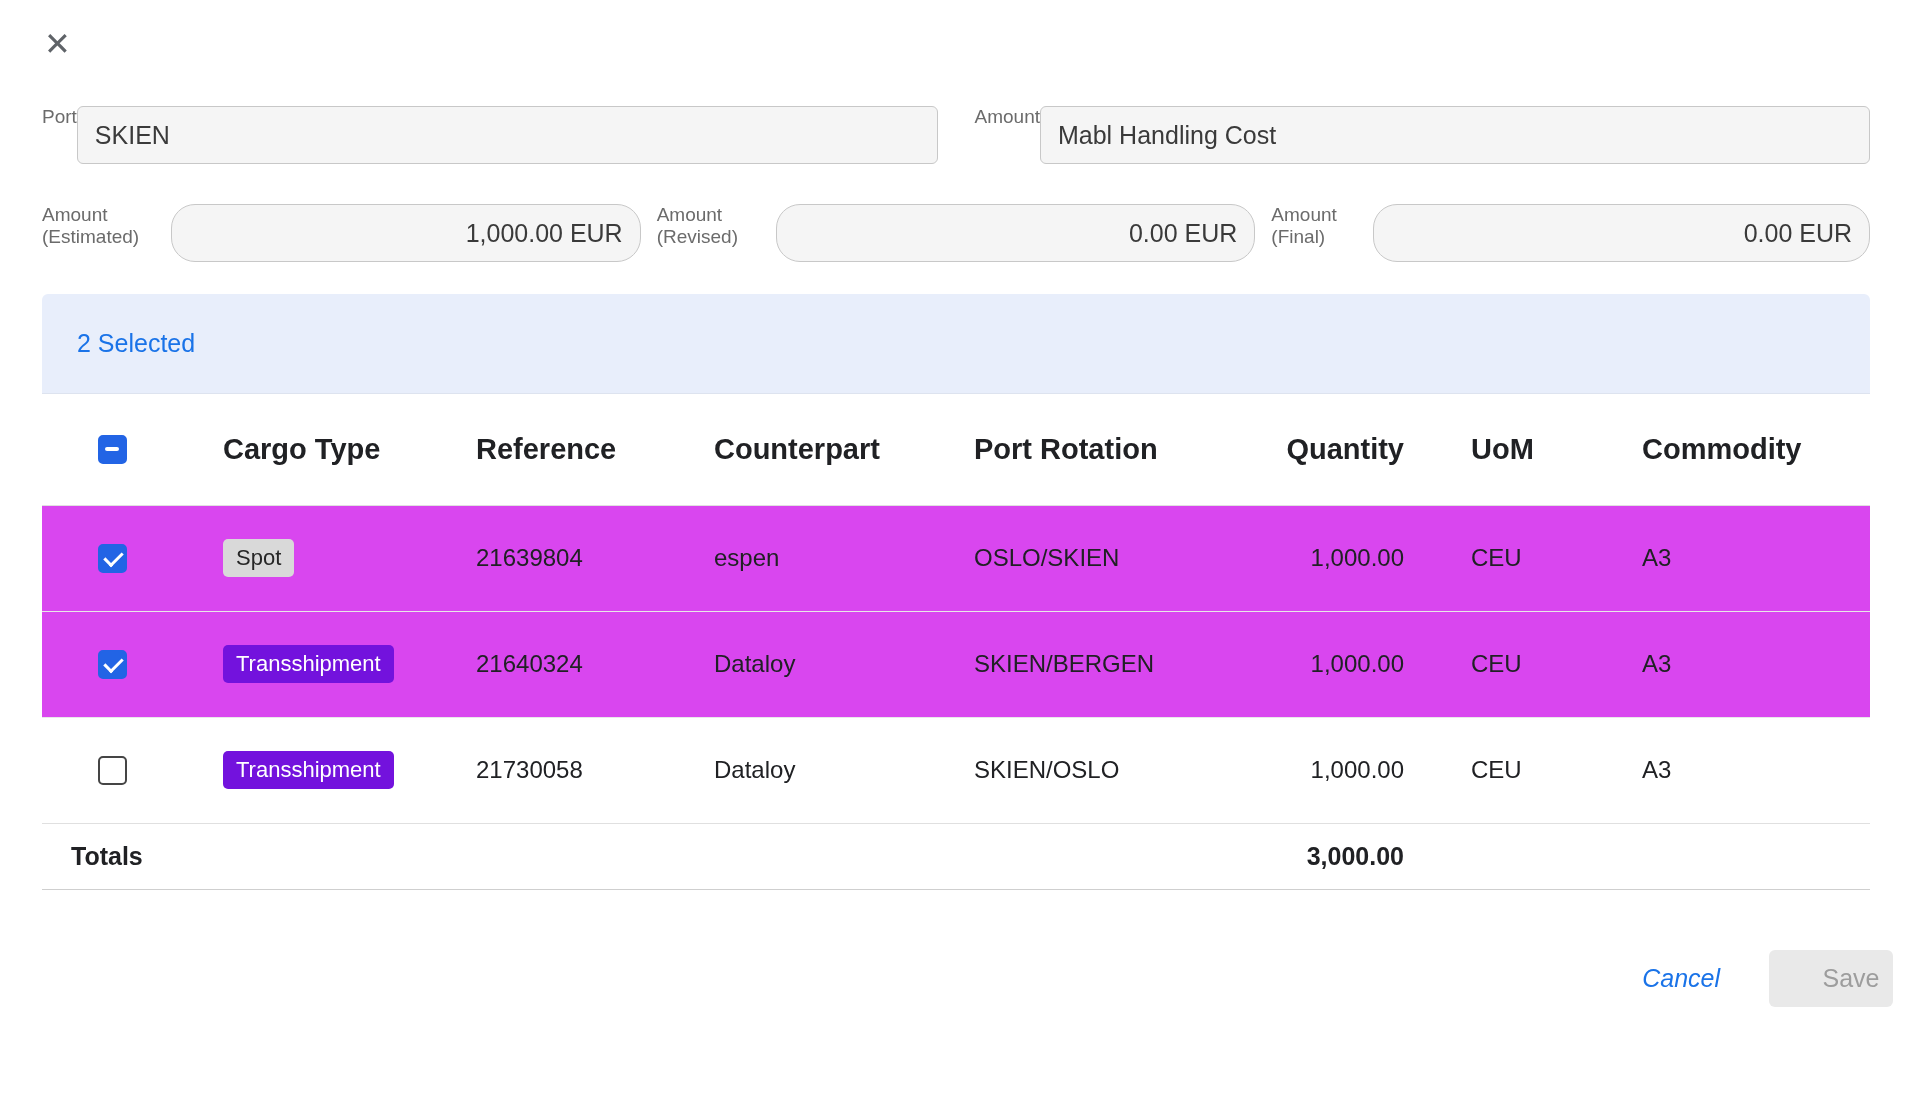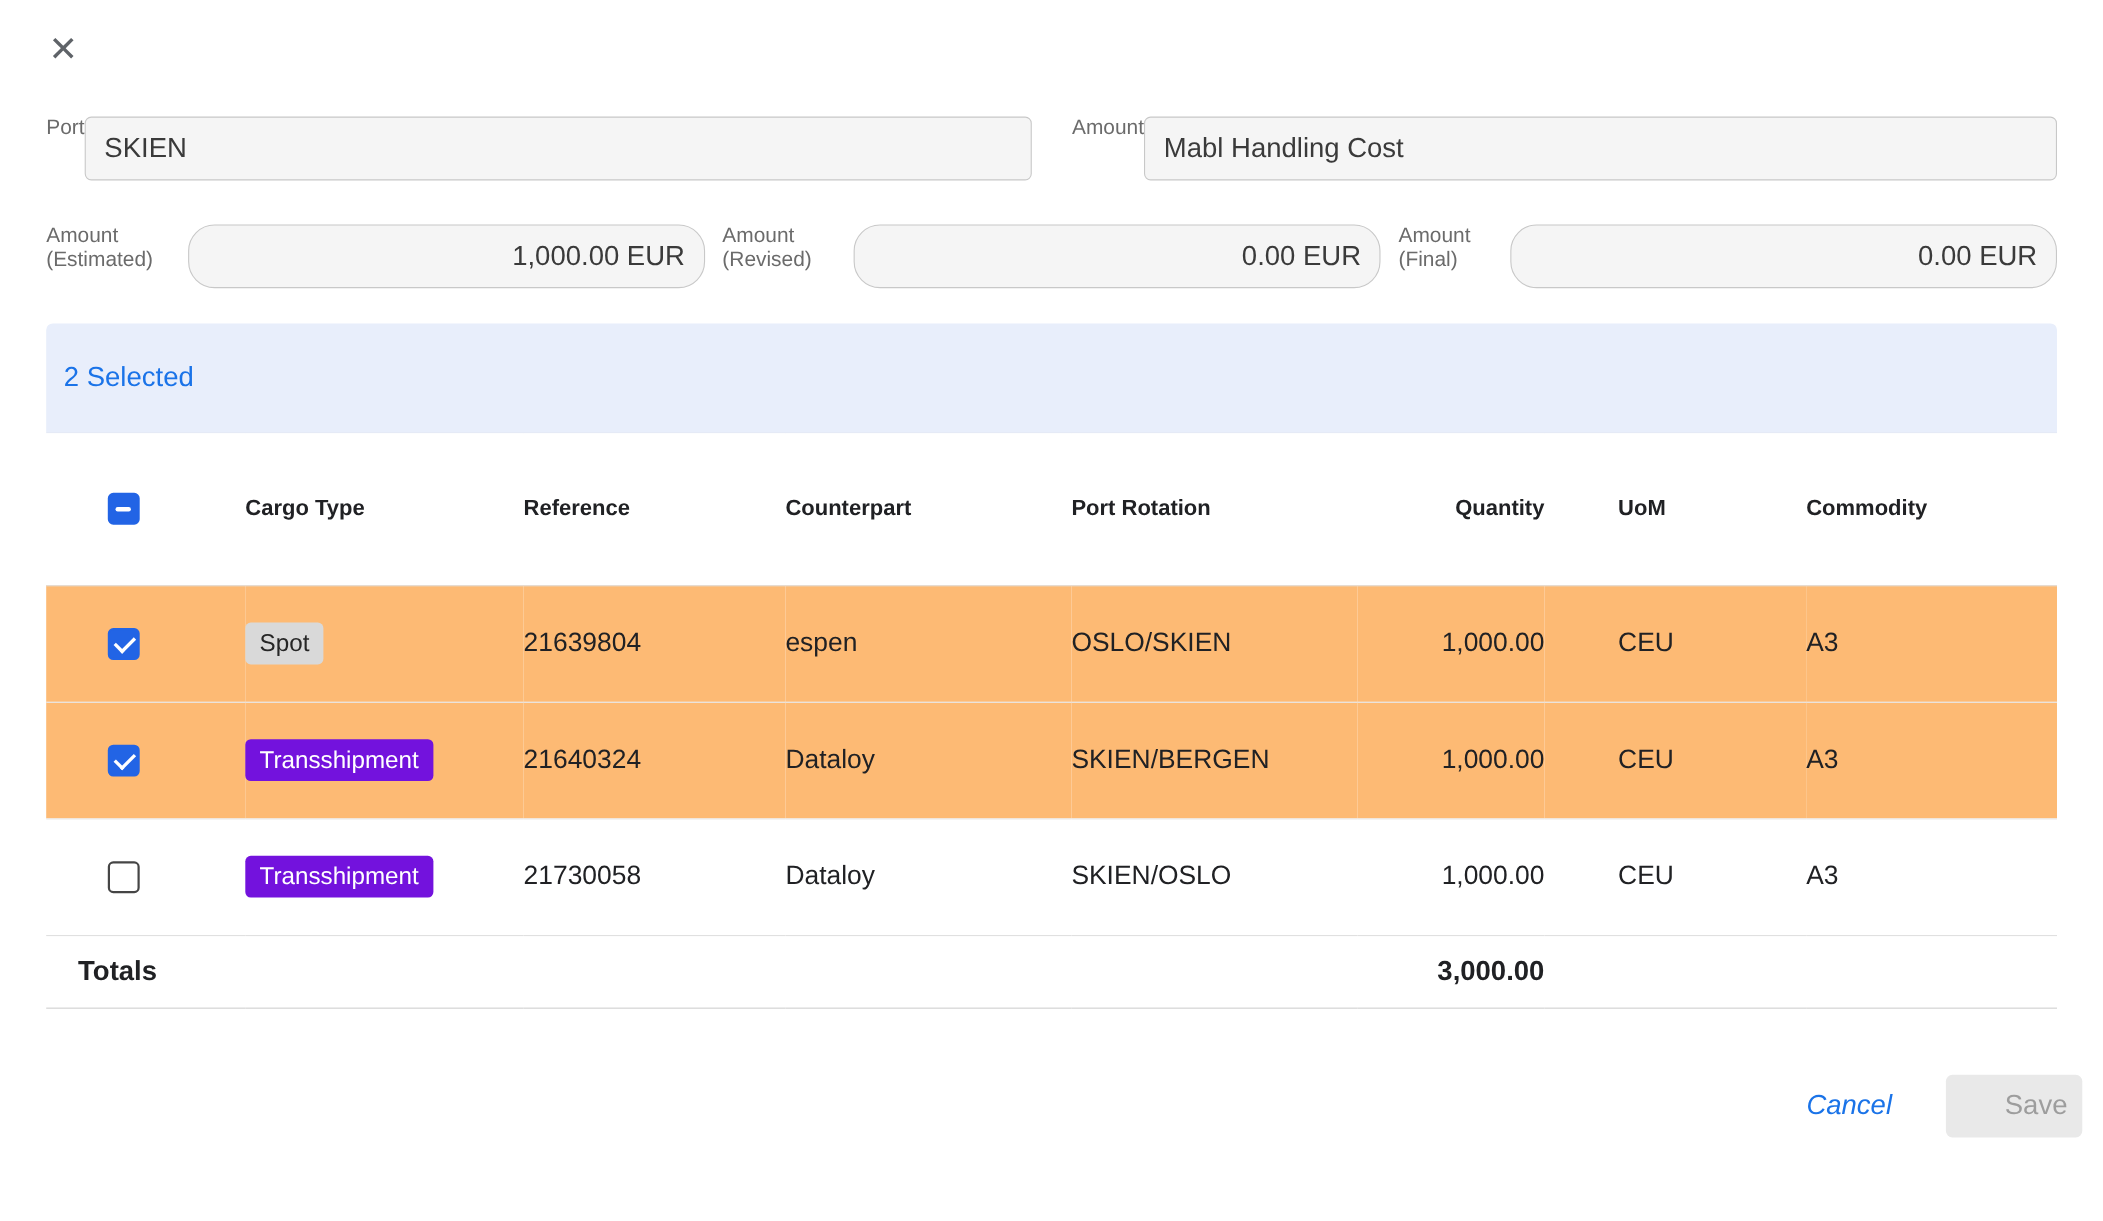--- a/index.html
+++ b/index.html
@@ -31,35 +31,35 @@
     font-family:inherit;
   }
   .text-input.right { text-align:right;border-radius:24px; }
 
   
   .table-card { margin-top:32px; border-radius:6px; }
   .selection-bar {
     background:#e8eefb;
     height:100px;
     display:flex; align-items:center;
-    padding:0 16px;
+    padding:0 35px;
     border-radius:6px 6px 0 0;
     border-bottom:1px solid #dde3ef;
   }
   .selection-bar span { color:#1a73e8; font-size:25px; }
 
   table { width:100%; border-collapse:collapse; table-layout:fixed; }
   col.c1{width:181px} col.c2{width:253px} col.c3{width:238px} col.c4{width:260px}
   col.c5{width:260px} col.c6{width:170px} col.c7{width:238px} col.c8{width:228px}
 
   th, td { text-align:left; font-size:24px; padding:0; color:#202124; }
-  thead th { height:138px; font-weight:700; font-size:20px; border-bottom:1px solid #e0e0e0; background:#fff; }
+  thead th { height:111px; font-weight:700; font-size:29px; border-bottom:1px solid #e0e0e0; background:#fff; }
   tbody td { height:106px; }
   tbody tr + tr td { border-top:1px solid #e8e8e8; }
-  tbody tr[data-selected="true"] { background:#fdba74; }
+  tbody tr[data-selected="true"] { background:#d946ef; }
 
   .cb-cell { padding-left:56px; }
   th.qty, td.qty { text-align:right; }
   th.uom, td.uom { padding-left:67px; }
 
   tfoot td { height:66px; border-top:1px solid #e0e0e0; border-bottom:1px solid #cfcfcf; font-weight:700; font-size:25px; }
   td.totals-label { padding-left:29px; }
 
   
   .checkbox {

